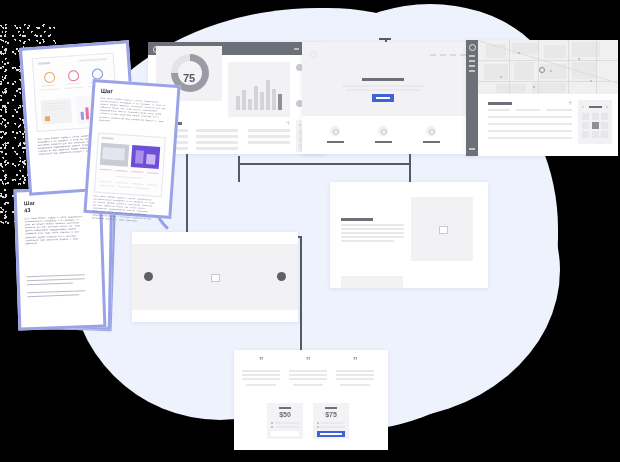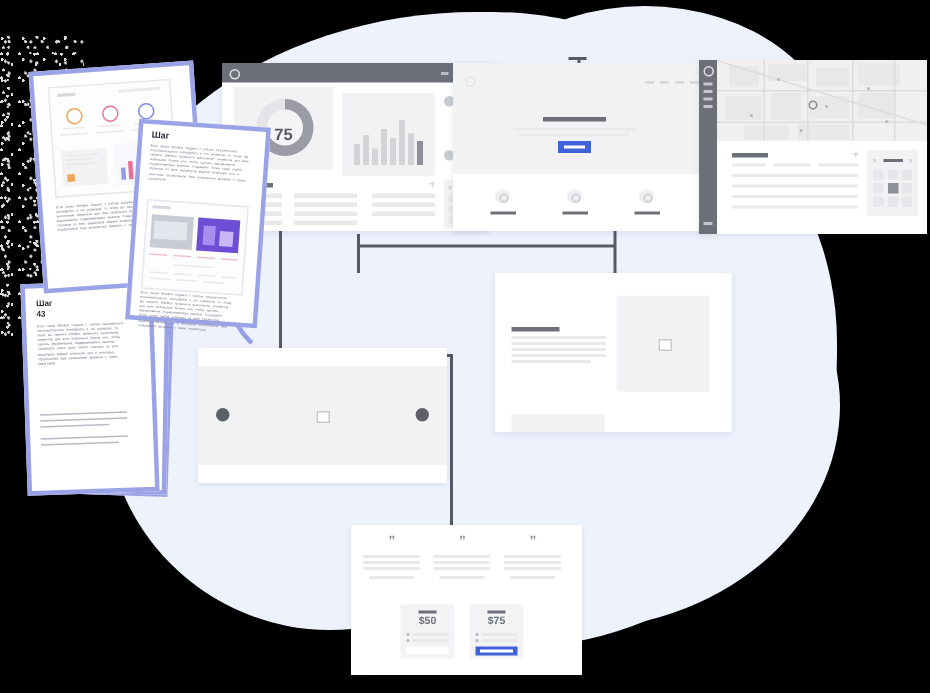--- a/index.html
+++ b/index.html
@@ -131,21 +131,21 @@
   <div class="arc" style="left:150px;top:138px;width:100px;height:100px;transform:rotate(-2deg);"></div>
 
   <div class="mock" id="dash">
     <div class="top"></div>
     <div class="dotsm" style="left:5px;top:4px;"></div>
     <div class="winctl" style="left:146px;"></div>
     <div class="winctl" style="left:154px;"></div>
     <div class="winctl" style="left:162px;"></div>
     <div class="winctl" style="left:170px;"></div>
 
-    <div class="ph" style="left:8px;top:16px;width:66px;height:55px;">
+    <div class="ph" style="left:8px;top:4px;width:66px;height:55px;">
       <div class="donut" style="left:15px;top:8px;width:38px;height:38px;"></div>
       <div class="donuttxt" style="left:0;top:26px;">75</div>
     </div>
 
     <div class="ph" style="left:80px;top:20px;width:62px;height:55px;">
       <div style="position:absolute;left:8px;top:10px;width:46px;height:38px;">
         <div class="barcol" style="left:0px;width:4px;height:14px;"></div>
         <div class="barcol" style="left:6px;width:4px;height:20px;"></div>
         <div class="barcol" style="left:12px;width:4px;height:11px;"></div>
         <div class="barcol" style="left:18px;width:4px;height:24px;"></div>

